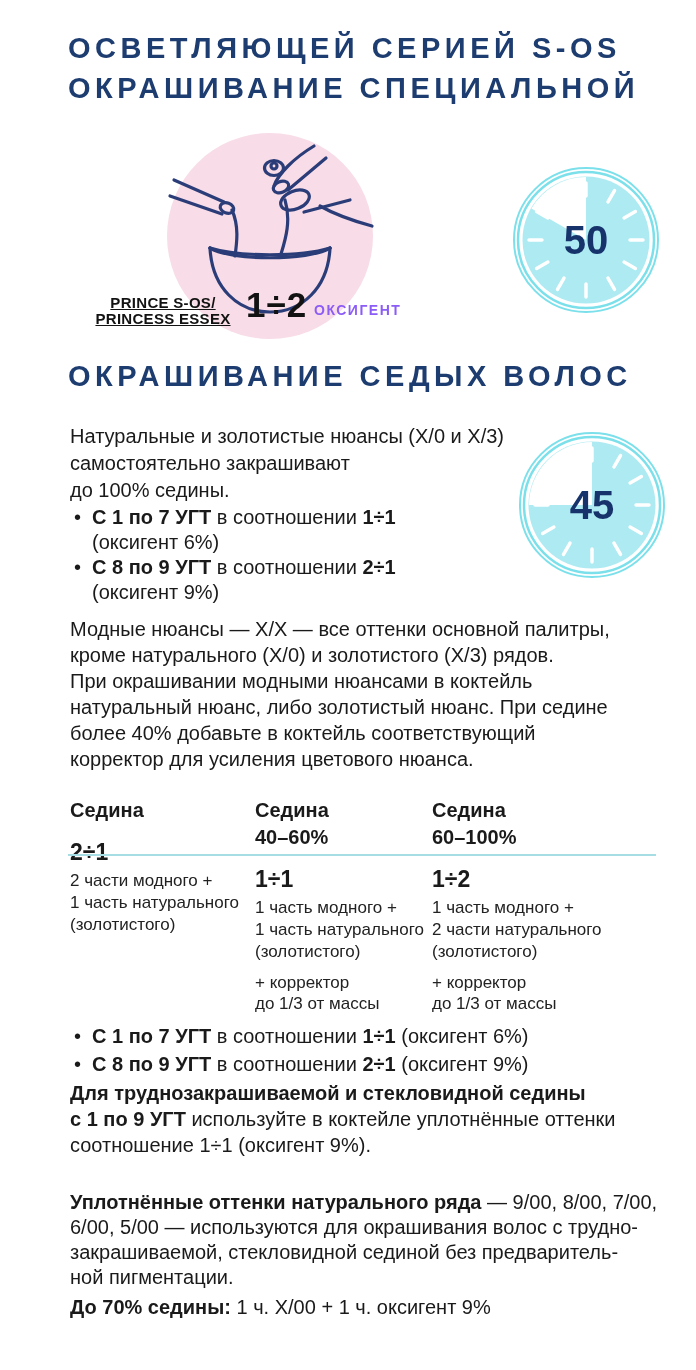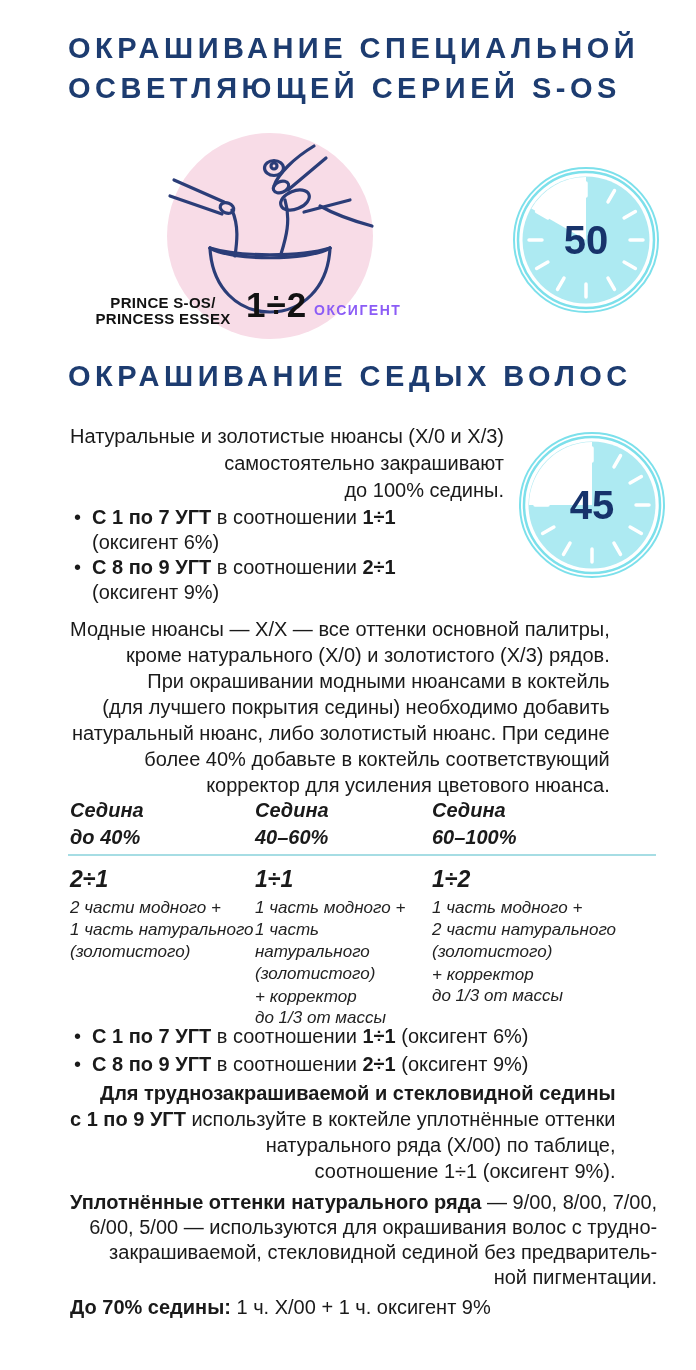--- a/index.html
+++ b/index.html
@@ -10,56 +10,56 @@
   }
   .h1{
     position:absolute;color:#1d3c70;font-weight:bold;font-size:29px;
     letter-spacing:4.5px;line-height:40px;white-space:nowrap;
   }
   #title1{left:68px;top:28px;}
   #title2{left:68px;top:356px;}
   #illus{position:absolute;left:164px;top:130px;width:212px;height:212px;}
   #prod-label{
     position:absolute;left:76px;top:295px;width:174px;text-align:center;
-    font-weight:bold;font-size:15px;line-height:16px;letter-spacing:.3px;color:#121212;
+    font-weight:bold;font-size:15px;line-height:16px;letter-spacing:.3px;color:#121212;text-decoration:underline;
   }
   #ratio-big{position:absolute;left:246px;top:285px;font-size:35px;font-weight:bold;color:#121212;letter-spacing:1px;}
   #oxy{position:absolute;left:314px;top:302px;font-size:14px;font-weight:bold;letter-spacing:1.5px;color:#8b5cf6;}
   .timer{position:absolute;width:150px;height:150px;text-align:right;}
   #timer50{left:511px;top:165px;}
   #timer45{left:517px;top:430px;}
-  .para{position:absolute;font-size:20px;line-height:27px;color:#1a1a1a;text-align:right;}
+  .para{position:absolute;font-size:20px;line-height:27px;color:#1a1a1a;}
   #p-intro{left:70px;top:423px;}
   .blist{position:absolute;left:74px;font-size:20px;color:#1a1a1a;}
   #bullets1{top:505px;line-height:25px;}
   #bullets2{top:1022px;line-height:28px;}
   .bullet-item{display:flex;}
   .dot{width:18px;flex:0 0 18px;font-size:20px;}
   #p-fashion{left:70px;top:616px;line-height:26px;}
   #table{position:absolute;left:70px;top:797px;width:588px;}
   .rule{position:absolute;left:-2px;top:57px;width:588px;height:2px;background:#a6dde4;}
-  .t-cols{display:flex;font-style:italic;}
+  .t-cols{display:flex;}
   .tcol1{width:185px;}
   .tcol2{width:177px;}
   .tcol3{flex:1;}
   .t-head{font-size:20px;font-weight:bold;line-height:27px;color:#1a1a1a;}
   .t-ratio{font-size:23px;font-weight:bold;margin-top:15px;line-height:26px;}
   .t-recipe{font-size:17px;line-height:22px;margin-top:5px;color:#222;}
-  .t-corr{font-size:17px;line-height:21px;margin-top:1px;color:#222;}
+  .t-corr{font-size:17px;line-height:21px;margin-top:9px;color:#222;}
   #p-hard{left:70px;top:1080px;line-height:26px;}
   #p-dense{left:70px;top:1190px;line-height:25px;}
   #p-recipes{left:70px;top:1294px;line-height:26px;}
   b{font-weight:bold;}
 </style>
 </head>
 <body>
 
 <div id="title1" class="h1">
+  <div>ОСВЕТЛЯЮЩЕЙ СЕРИЕЙ S-OS</div>
   <div>ОКРАШИВАНИЕ СПЕЦИАЛЬНОЙ</div>
-  <div>ОСВЕТЛЯЮЩЕЙ СЕРИЕЙ S-OS</div>
 </div>
 
 <div id="illus">
   <svg viewBox="0 0 212 212" width="212" height="212">
     <circle cx="106" cy="106" r="103" fill="#f8dce7"></circle>
     <g stroke="#2b3d78" stroke-width="3.2" fill="none" stroke-linecap="round">
       <path d="M150,16 C130,28 114,44 110,56"></path>
       <path d="M208,96 C186,90 170,84 156,76"></path>
       <path d="M162,28 L124,60"></path>
       <path d="M186,70 L140,82"></path>
@@ -156,33 +156,31 @@
     </g>
     <path d="M75,75 L12,75 A63,63 0 0 1 75,12 Z" fill="#ffffff"></path>
     <text x="75" y="89" text-anchor="middle" font-size="40" font-weight="bold" fill="#17336b">45</text>
   </svg>
 </div>
 
 <div id="p-fashion" class="para">
   <div>Модные нюансы — Х/Х — все оттенки основной палитры,</div>
   <div>кроме натурального (Х/0) и золотистого (Х/3) рядов.</div>
   <div>При окрашивании модными нюансами в коктейль</div>
-  <div>(для лучшего покрытия седины) необходимо добавить</div>
   <div>натуральный нюанс, либо золотистый нюанс. При седине</div>
   <div>более 40% добавьте в коктейль соответствующий</div>
   <div>корректор для усиления цветового нюанса.</div>
 </div>
 
 <div id="table">
   <div class="rule"></div>
   <div class="t-cols">
     <div class="tcol1">
       <div class="t-head">
         <div>Седина</div>
-        <div>до 40%</div>
       </div>
       <div class="t-ratio">2÷1</div>
       <div class="t-recipe">
         <div>2 части модного +</div>
         <div>1 часть натурального</div>
         <div>(золотистого)</div>
       </div>
     </div>
     <div class="tcol2">
       <div class="t-head">
@@ -226,21 +224,20 @@
   </div>
   <div class="bullet-item">
     <span class="dot">•</span>
     <div><b>С 8 по 9 УГТ</b><span> в соотношении </span><b>2÷1</b><span> (оксигент 9%)</span></div>
   </div>
 </div>
 
 <div id="p-hard" class="para">
   <div><b>Для труднозакрашиваемой и стекловидной седины</b></div>
   <div><b>с 1 по 9 УГТ</b><span> используйте в коктейле уплотнённые оттенки</span></div>
-  <div>натурального ряда (Х/00) по таблице,</div>
   <div>соотношение 1÷1 (оксигент 9%).</div>
 </div>
 
 <div id="p-dense" class="para">
   <div><b>Уплотнённые оттенки натурального ряда</b><span> — 9/00, 8/00, 7/00,</span></div>
   <div>6/00, 5/00 — используются для окрашивания волос с трудно-</div>
   <div>закрашиваемой, стекловидной сединой без предваритель-</div>
   <div>ной пигментации.</div>
 </div>
 

